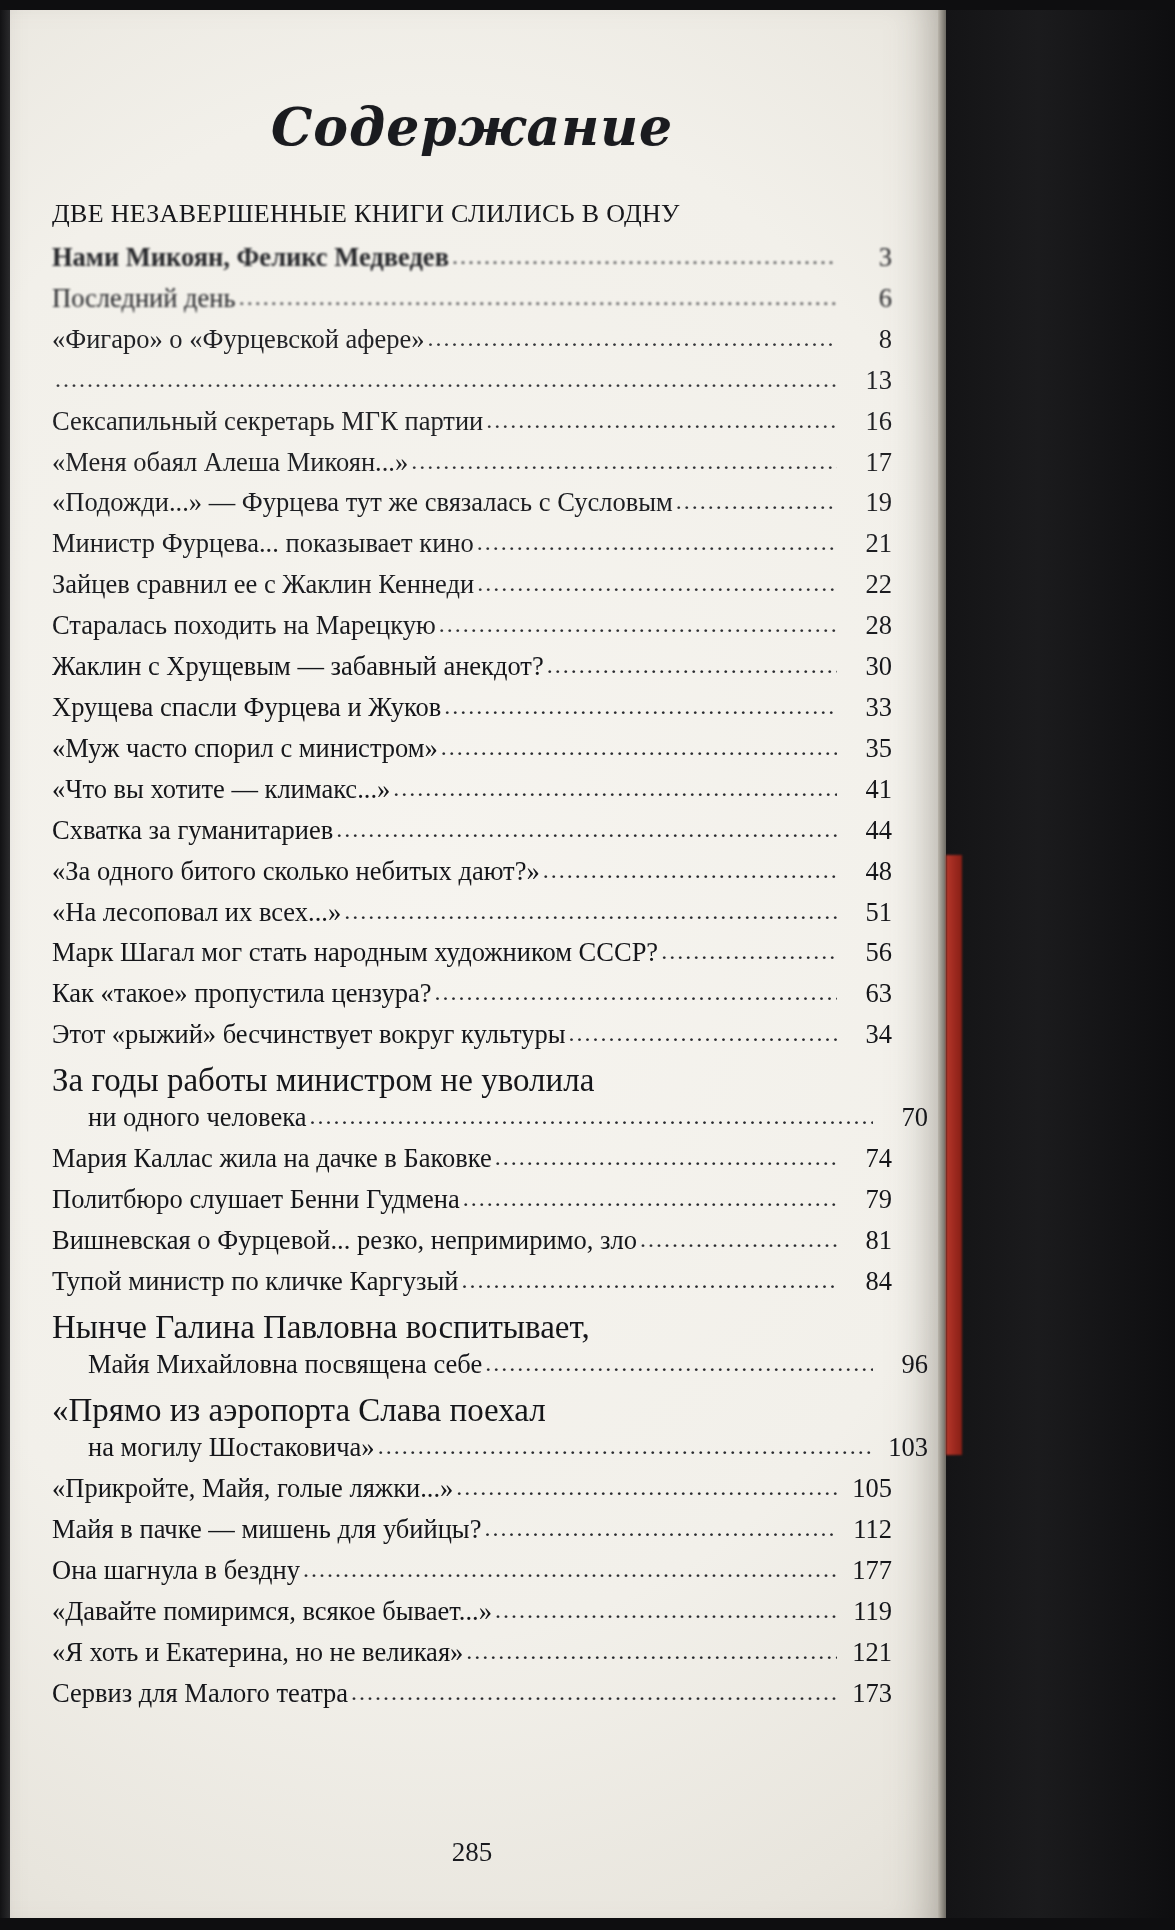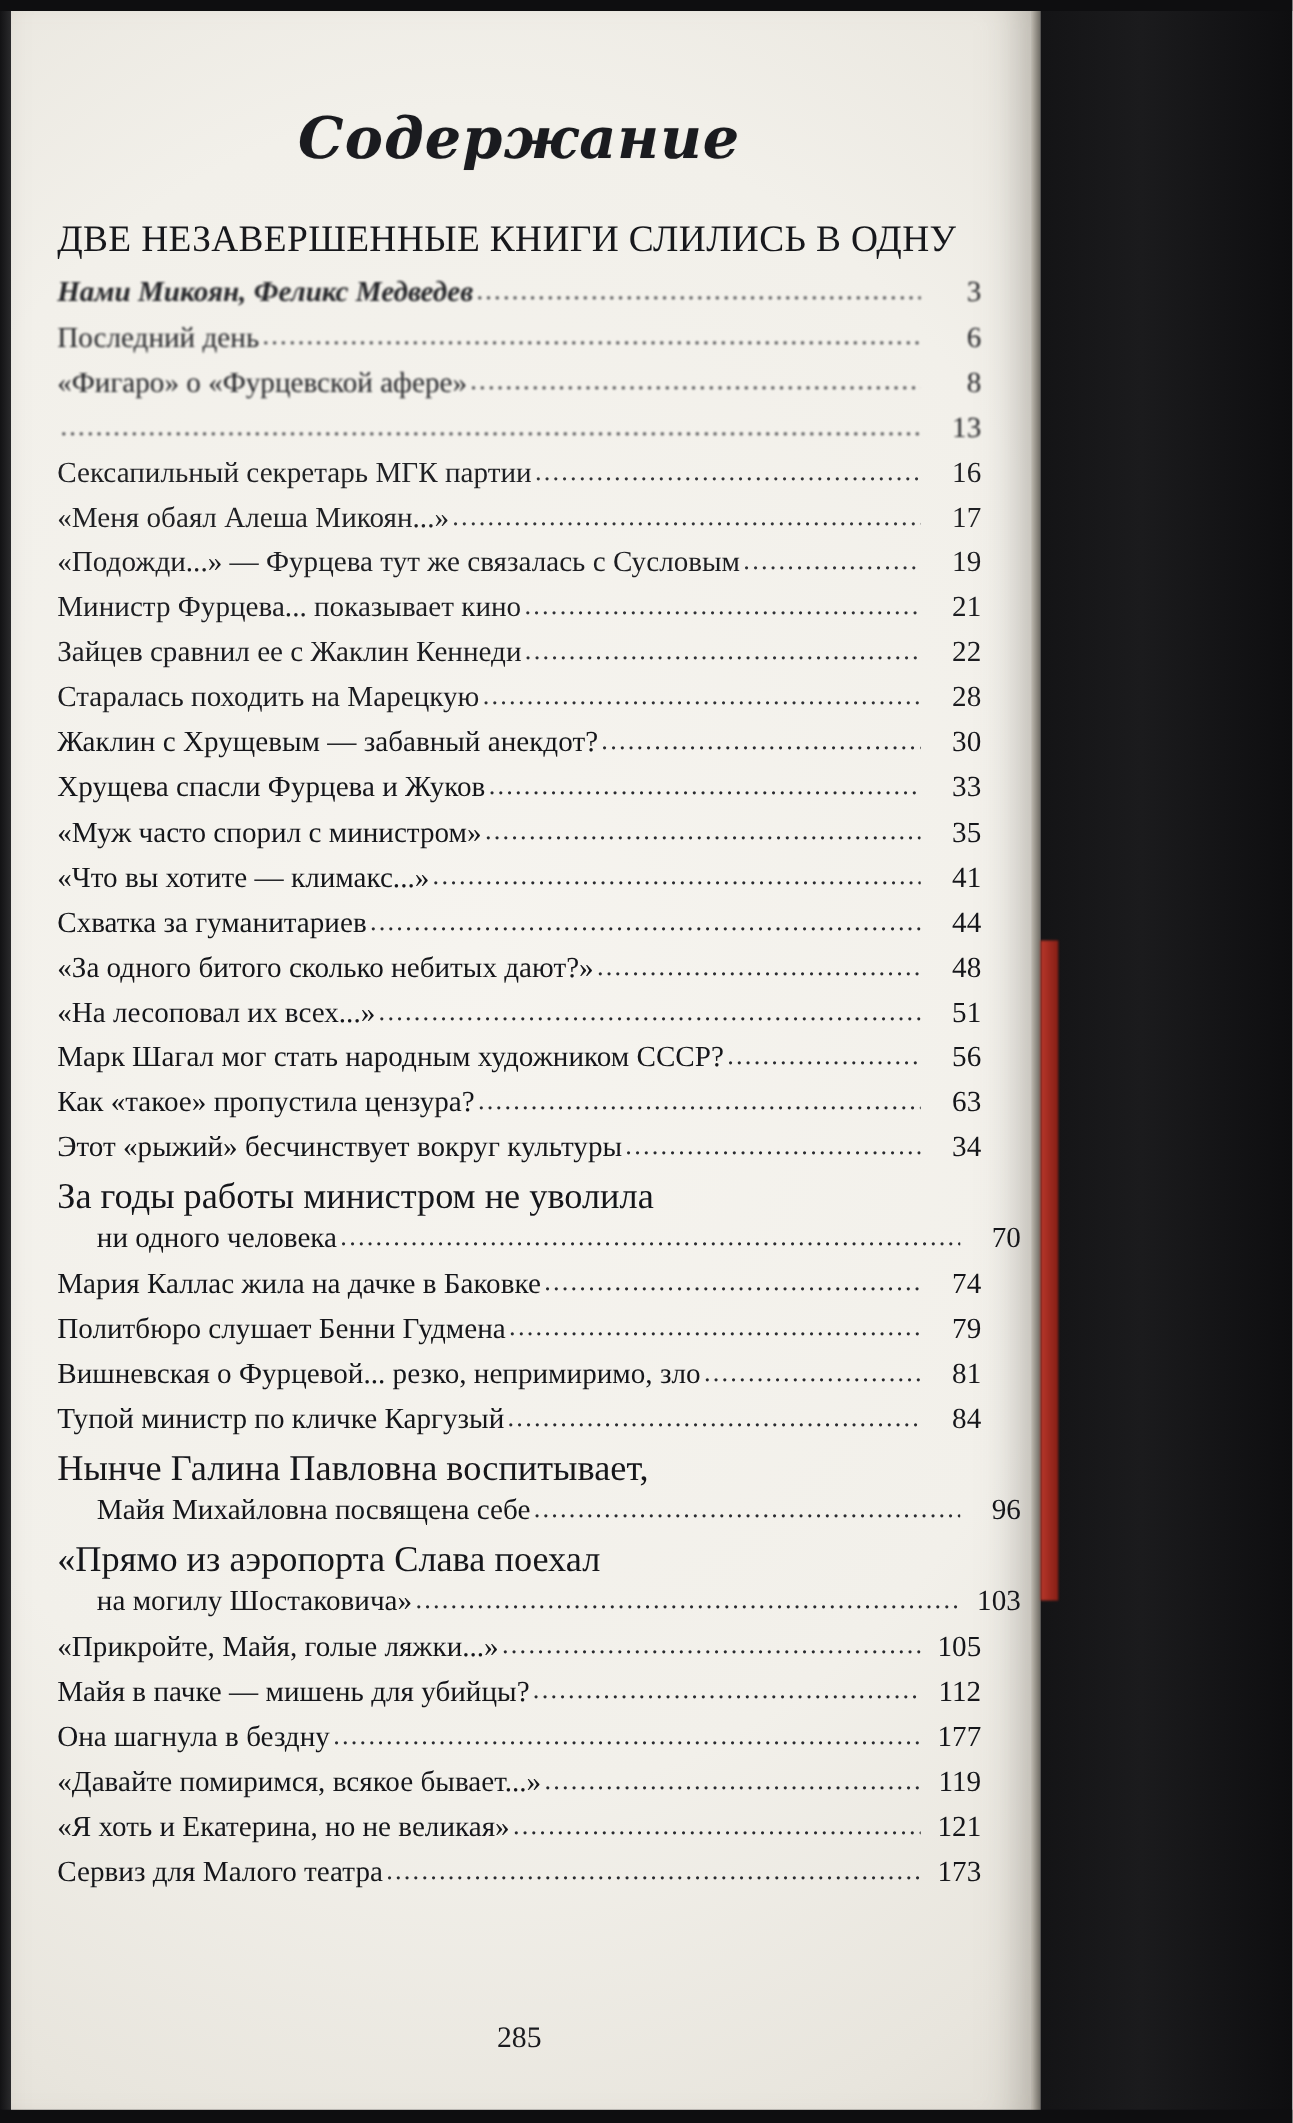--- a/index.html
+++ b/index.html
@@ -14,21 +14,21 @@
     overflow: hidden;
     font-family: "Liberation Serif", serif;
   }
 
   
   .page-photo {
     position: absolute;
     left: 0; top: 0;
     width: 1175px;
     height: 1930px;
-    background: #a3a3a3;
+    background: #14b8a6;
   }
   .paper {
     position: absolute;
     left: 8px;
     top: 0px;
     width: 930px;
     height: 1930px;
     background:
       radial-gradient(ellipse 1100px 1400px at 45% 45%, #f6f4ef 0%, #f2f0ea 55%, #e8e5dd 80%, #dcd8cf 100%);
     box-shadow: inset -26px 0 40px -20px rgba(120,115,105,0.55),
@@ -94,21 +94,21 @@
     font-style: italic;
     font-size: 52px;
     text-align: center;
     letter-spacing: 1px;
     margin: 0 0 42px 0;
     color: #1a1b1f;
     text-shadow: 0 0 1px rgba(0,0,0,0.25);
   }
 
   .section-head {
-    font-size: 34px;
+    font-size: 26px;
     letter-spacing: 0.3px;
     margin: 0 0 12px 0;
     color: #17181c;
     white-space: nowrap;
     filter: blur(0.35px);
   }
 
   ul.toc-list {
     list-style: none;
     margin: 0;
@@ -155,21 +155,21 @@
   }
 
   
   .blur1 { filter: blur(0.9px); opacity: 0.93; }
   .blur2 { filter: blur(0.75px); opacity: 0.94; }
   .blur3 { filter: blur(0.6px); opacity: 0.95; }
   .blur4 { filter: blur(0.45px); opacity: 0.96; }
   .blur5 { filter: blur(0.3px); opacity: 0.97; }
   .blur6 { filter: blur(0.2px); }
 
-  .italic-entry .label { font-style: italic; font-weight: 600; }
+  .italic-entry .label { font-weight: 600; }
 
   .folio {
     position: absolute;
     left: 52px;
     top: 1837px;
     width: 840px;
     text-align: center;
     font-size: 27px;
     color: #1a1b1f;
   }

